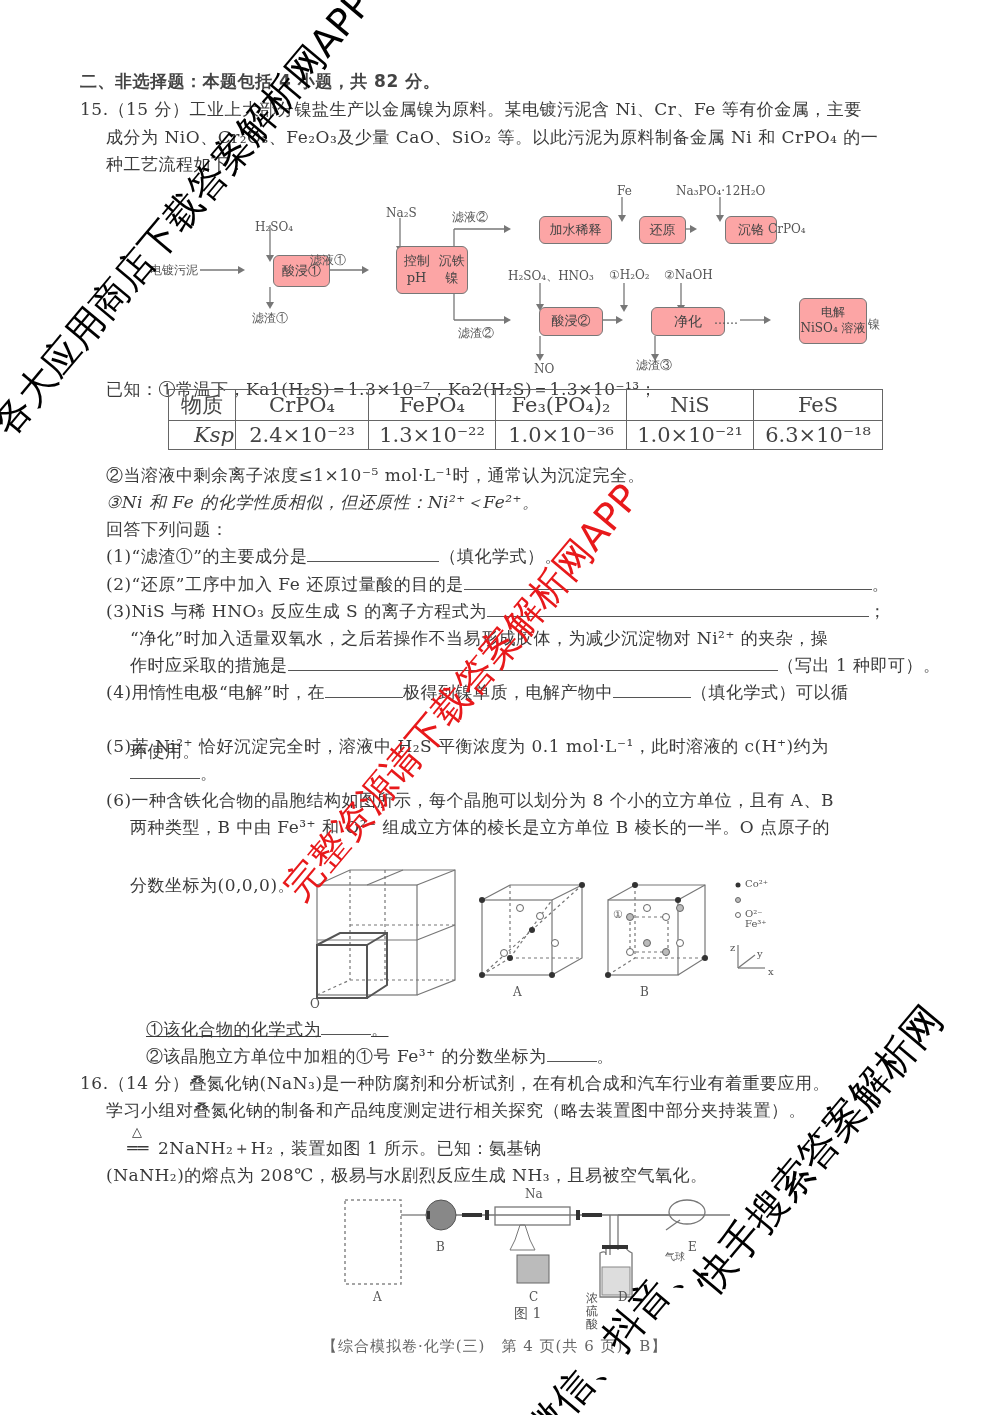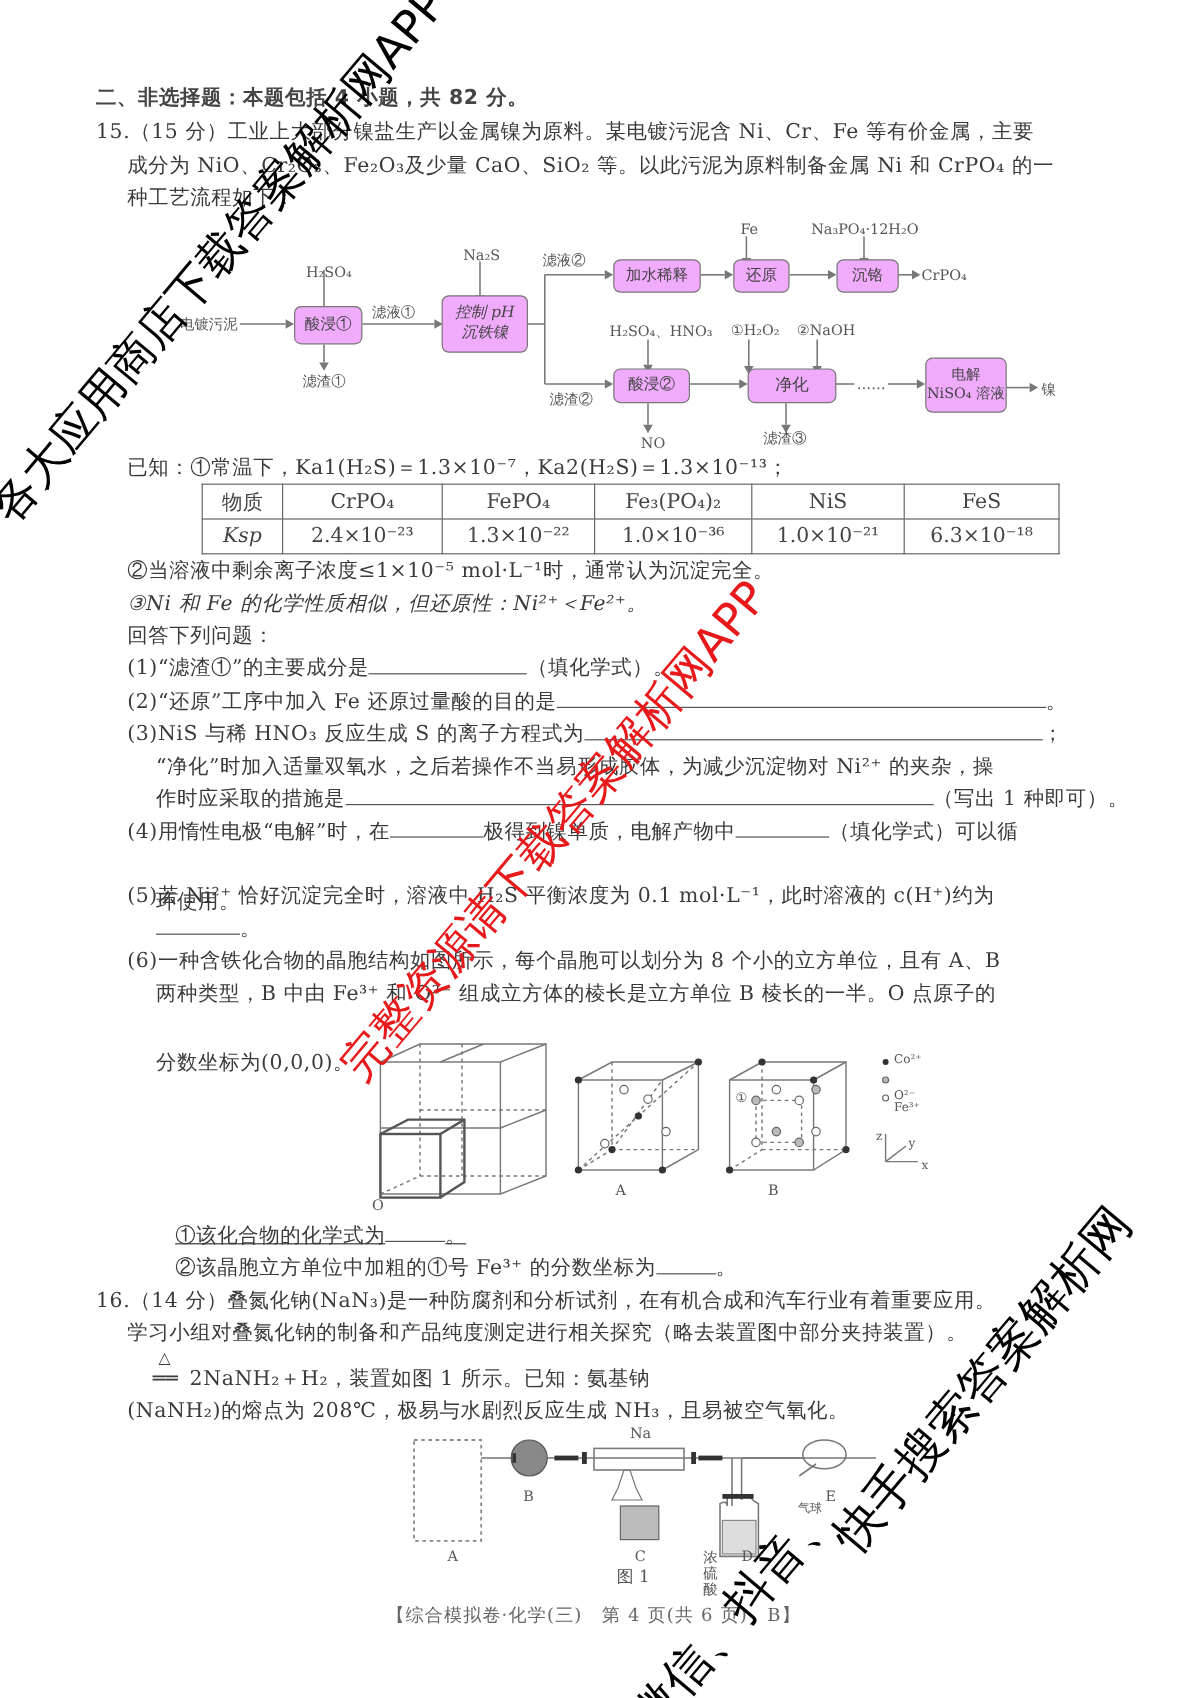--- a/index.html
+++ b/index.html
@@ -1,22 +1,22 @@
 <!DOCTYPE html>
 <html><head>
 <meta charset="utf-8">
 <style>
   html,body{margin:0;padding:0;background:#fff;}
   body{width:1000px;height:1415px;position:relative;overflow:hidden;font-family:"DejaVu Serif","Liberation Serif",serif;color:#3a3a3a;}
   .line{position:absolute;left:0;white-space:nowrap;font-size:17px;letter-spacing:0.5px;}
   .sec{font-family:"DejaVu Sans","Liberation Sans",sans-serif;font-weight:bold;color:#444;font-size:17px;}
   .blank{display:inline-block;border-bottom:1px solid #555;height:14px;vertical-align:baseline;}
-  .box{position:absolute;border:1.5px solid #777;border-radius:6px;background:#f0abfc;font-size:13px;text-align:center;display:flex;align-items:center;justify-content:center;line-height:1.3;color:#444;}
+  .box{position:absolute;border:1.5px solid #777;border-radius:6px;background:#fca5a5;font-size:13px;text-align:center;display:flex;align-items:center;justify-content:center;line-height:1.3;color:#444;margin-left:28px;}
   .lbl{position:absolute;font-size:12px;color:#555;white-space:nowrap;}
-  table.ksp{position:absolute;left:168px;top:403px;border-collapse:collapse;font-size:17px;color:#444;}
+  table.ksp{position:absolute;left:168px;top:389px;border-collapse:collapse;font-size:21px;color:#444;}
   table.ksp td{border:1.5px solid #666;text-align:center;height:26px;}
   .wm{position:absolute;font-family:"DejaVu Sans","Liberation Sans",sans-serif;white-space:nowrap;transform-origin:left bottom;}
   .footer{position:absolute;top:1337px;left:322px;font-size:15px;color:#666;letter-spacing:1px;}
   svg{position:absolute;}
 </style>
 </head>
 <body>
 
 <div class="line sec" style="top:70px;left:80px;">二、非选择题：本题包括 4 小题，共 82 分。</div>
 <div class="line" style="top:98px;left:80px;">15.（15 分）工业上大部分镍盐生产以金属镍为原料。某电镀污泥含 Ni、Cr、Fe 等有价金属，主要</div>
@@ -72,21 +72,21 @@
       <polygon points="764,316 771,320 764,324"></polygon>
       <polygon points="858,319 865,323 858,327"></polygon>
     </g>
   </svg>
   <div class="lbl" style="left:150px;top:262px;">电镀污泥</div>
   <div class="lbl" style="left:255px;top:220px;">H₂SO₄</div>
   <div class="box" style="left:245px;top:255px;width:55px;height:30px;">酸浸①</div>
   <div class="lbl" style="left:252px;top:310px;">滤渣①</div>
   <div class="lbl" style="left:310px;top:252px;">滤液①</div>
   <div class="lbl" style="left:386px;top:206px;">Na₂S</div>
-  <div class="box" style="left:368px;top:246px;width:70px;height:46px;flex-direction:column;font-style:italic;">
+  <div class="box" style="left:368px;top:246px;width:70px;height:46px;flex-direction:row;">
     <span>控制 pH</span>
     <span>沉铁镍</span>
   </div>
   <div class="lbl" style="left:452px;top:209px;">滤液②</div>
   <div class="lbl" style="left:458px;top:325px;">滤渣②</div>
   <div class="box" style="left:511px;top:216px;width:71px;height:26px;">加水稀释</div>
   <div class="lbl" style="left:617px;top:184px;">Fe</div>
   <div class="box" style="left:611px;top:216px;width:45px;height:26px;">还原</div>
   <div class="lbl" style="left:676px;top:184px;">Na₃PO₄·12H₂O</div>
   <div class="box" style="left:697px;top:216px;width:50px;height:26px;">沉铬</div>
@@ -111,21 +111,21 @@
   <tbody>
       <tr>
     <td style="width:64px;">物质</td>
     <td style="width:130px;">CrPO₄</td>
     <td style="width:124px;">FePO₄</td>
     <td style="width:128px;">Fe₃(PO₄)₂</td>
     <td style="width:124px;">NiS</td>
     <td style="width:126px;">FeS</td>
   </tr>
   <tr>
-    <td style="font-style:italic;">Ksp</td>
+    <td style="font-style:italic;text-align:right;">Ksp</td>
     <td>2.4×10⁻²³</td>
     <td>1.3×10⁻²²</td>
     <td>1.0×10⁻³⁶</td>
     <td>1.0×10⁻²¹</td>
     <td>6.3×10⁻¹⁸</td>
   </tr>
 </tbody>
   </table>
 <div class="line" style="top:464px;left:106px;">②当溶液中剩余离子浓度≤1×10⁻⁵ mol·L⁻¹时，通常认为沉淀完全。</div>
 <div class="line" style="top:491px;left:106px;font-style:italic;">③Ni 和 Fe 的化学性质相似，但还原性：Ni²⁺＜Fe²⁺。</div>

